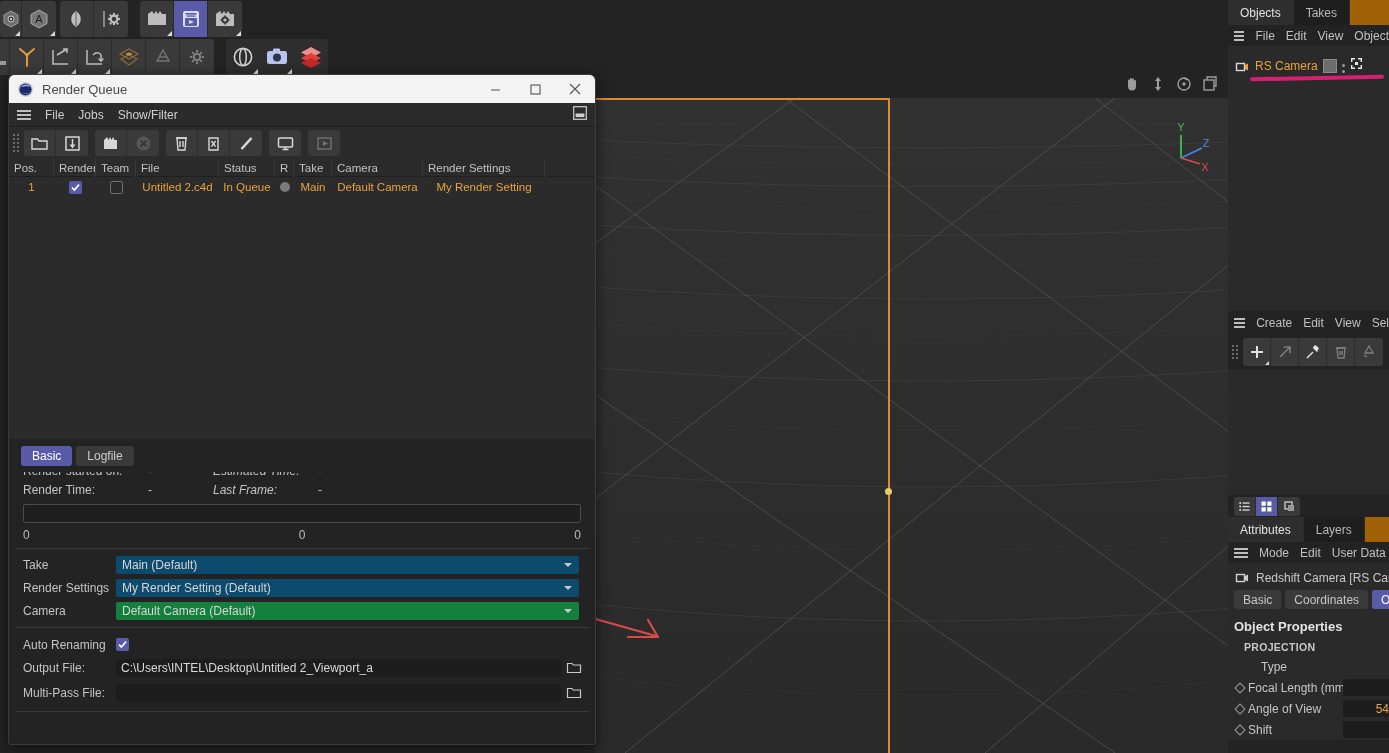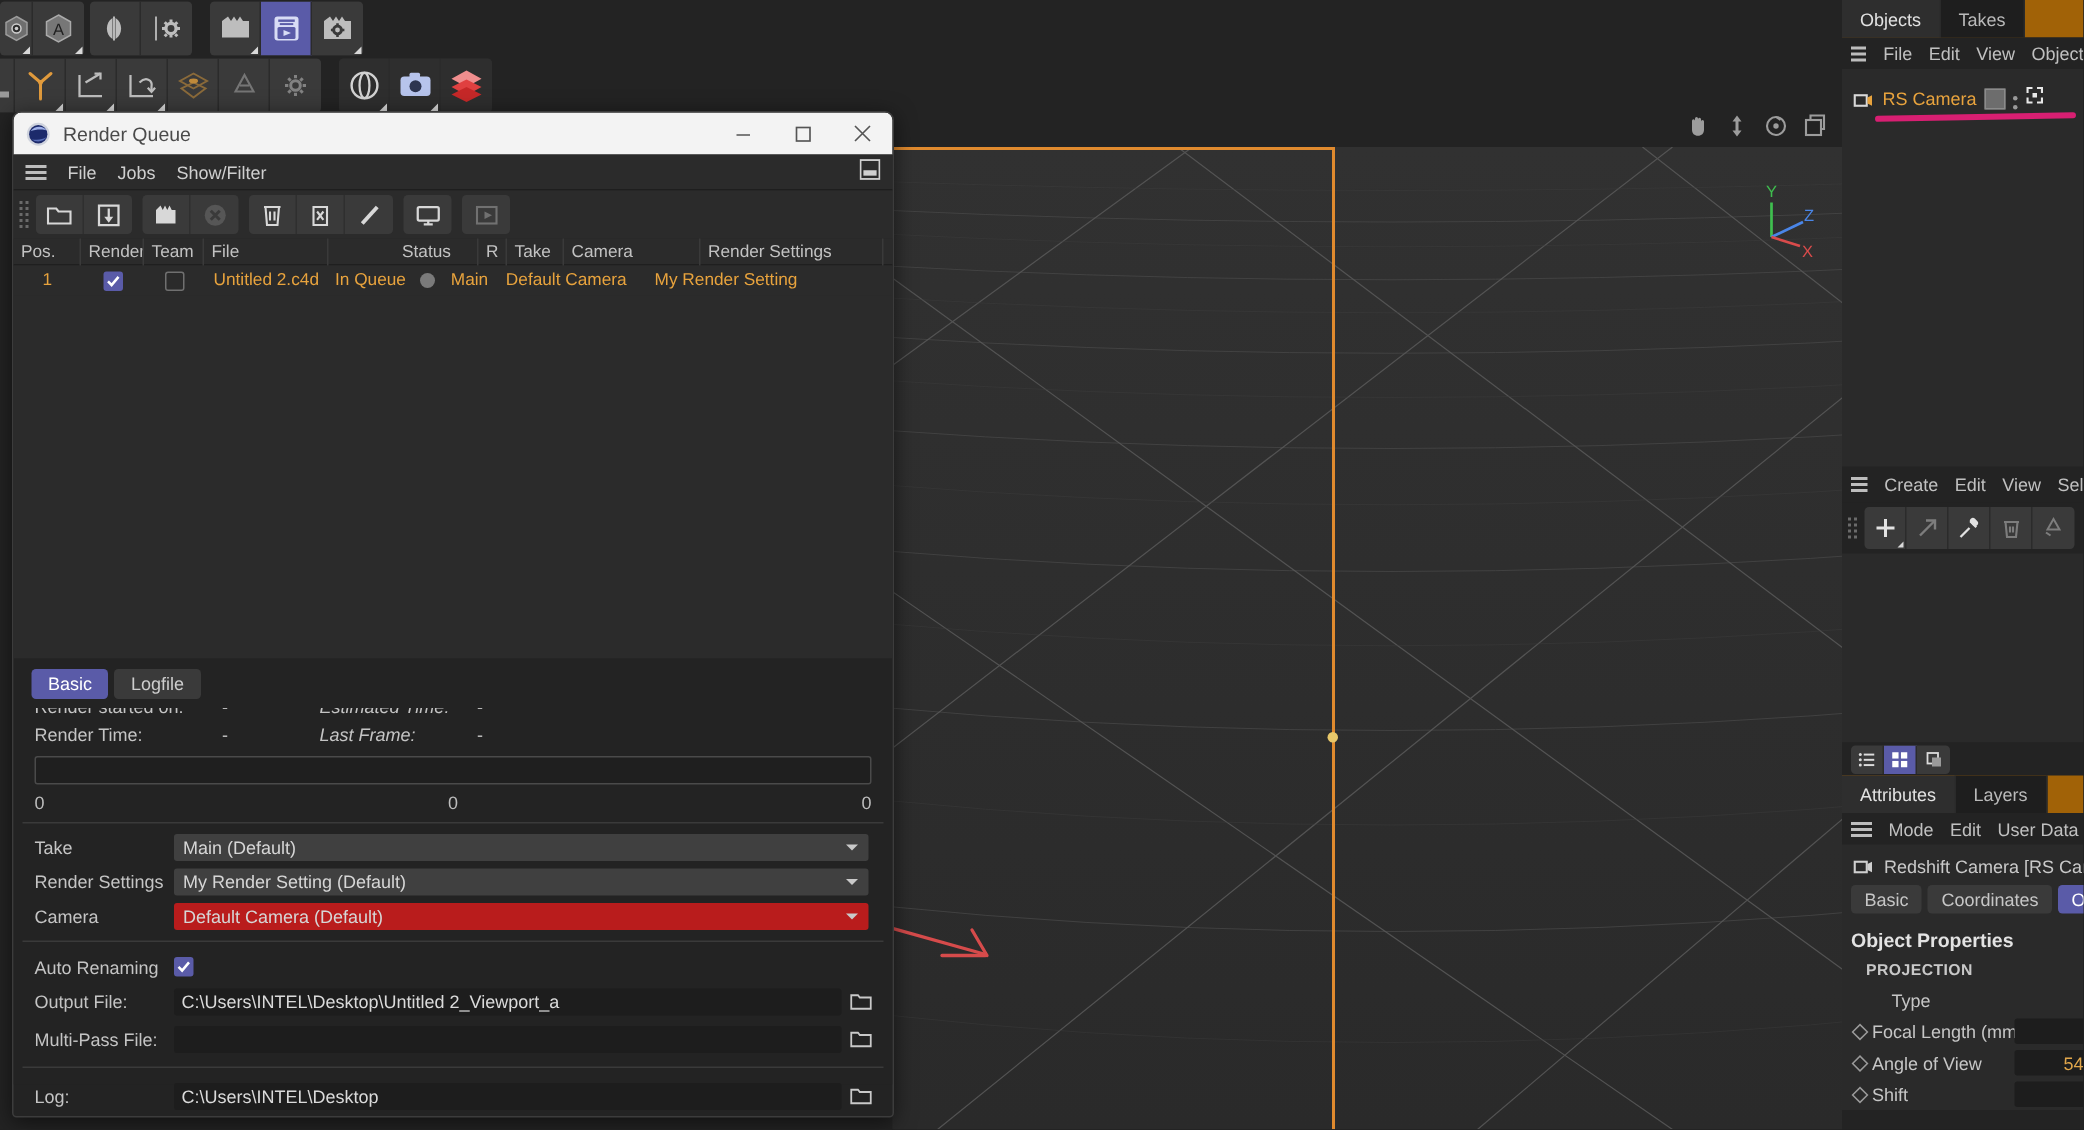--- a/index.html
+++ b/index.html
@@ -222,24 +222,24 @@
   }
   #rq-counts{ display:flex; margin:5px 14px 0 14px; font-size:12px; color:#bcbcbc; }
   #rq-counts .c{ flex:1; }
   #rq-counts .c.mid{ text-align:center; }
   #rq-counts .c.end{ text-align:right; }
   #rq-div{ height:1px; background:#3a3a3a; margin:6px 6px 0 6px; }
 
   .form-row{ display:flex; align-items:center; height:23px; padding-left:14px; }
   .form-row .flabel{ width:93px; font-size:12px; color:#c4c4c4; }
   .combo{
-    flex:1; height:18px; background:#404040; border-radius:2px; display:flex; align-items:center;
+    flex:1; height:18px; background:#0c4a6e; border-radius:2px; display:flex; align-items:center;
     padding-left:6px; font-size:12px; color:#d6d6d6; position:relative; margin-right:16px;
   }
-  .combo.hl{ background:#b91c1c; }
+  .combo.hl{ background:#15803d; }
   .combo .caret{
     position:absolute; right:7px; top:7px;
     width:0;height:0;border-style:solid;border-width:4px 4px 0 4px;
     border-color:#c9c9c9 transparent transparent transparent;
   }
   .textfield{
     flex:1; height:18px; background:#1d1d1d; border-radius:2px; display:flex; align-items:center;
     padding-left:5px; font-size:12px; color:#dadada; margin-right:4px; overflow:hidden; white-space:nowrap;
   }
   .folderbtn{ width:18px;height:18px;display:flex;align-items:center;justify-content:center;margin-right:12px;}
@@ -832,21 +832,21 @@
         </div>
       </div>
     </div>
 
     <div id="rq-table">
       <div id="rq-head">
         <div class="th" style="width:45px;">Pos.</div>
         <div class="th" style="width:42px;">Render</div>
         <div class="th" style="width:40px;">Team</div>
         <div class="th" style="width:83px;">File</div>
-        <div class="th" style="width:56px;margin-left:44px;">Status</div>
+        <div class="th" style="width:56px;">Status</div>
         <div class="th" style="width:19px;">R</div>
         <div class="th" style="width:38px;">Take</div>
         <div class="th" style="width:91px;">Camera</div>
         <div class="th" style="width:122px;">Render Settings</div>
         <div class="th" style="flex:1;border-right:none;"></div>
       </div>
       <div id="rq-row">
         <div class="td" style="width:45px;">1</div>
         <div class="td" style="width:42px;">
           <span class="cb">
@@ -949,26 +949,17 @@
         <span class="textfield"></span>
         <span class="folderbtn">
           <svg width="16" height="14" viewBox="0 0 16 14">
               <path d="M1.5 2.5 H6 L7.2 4 H14.5 V11.5 H1.5 Z" fill="none" stroke="#c9c9c9" stroke-width="1.2"></path>
             </svg>
         </span>
       </div>
 
       <div id="rq-divider2" style="margin-top:6px;"></div>
 
-      <div class="form-row" style="height:25px;">
-        <span class="flabel">Log:</span>
-        <span class="textfield">C:\Users\INTEL\Desktop</span>
-        <span class="folderbtn">
-          <svg width="16" height="14" viewBox="0 0 16 14">
-              <path d="M1.5 2.5 H6 L7.2 4 H14.5 V11.5 H1.5 Z" fill="none" stroke="#c9c9c9" stroke-width="1.2"></path>
-            </svg>
-        </span>
-      </div>
 
     </div>
   </div>
 
 </div>
 
 </body></html>

